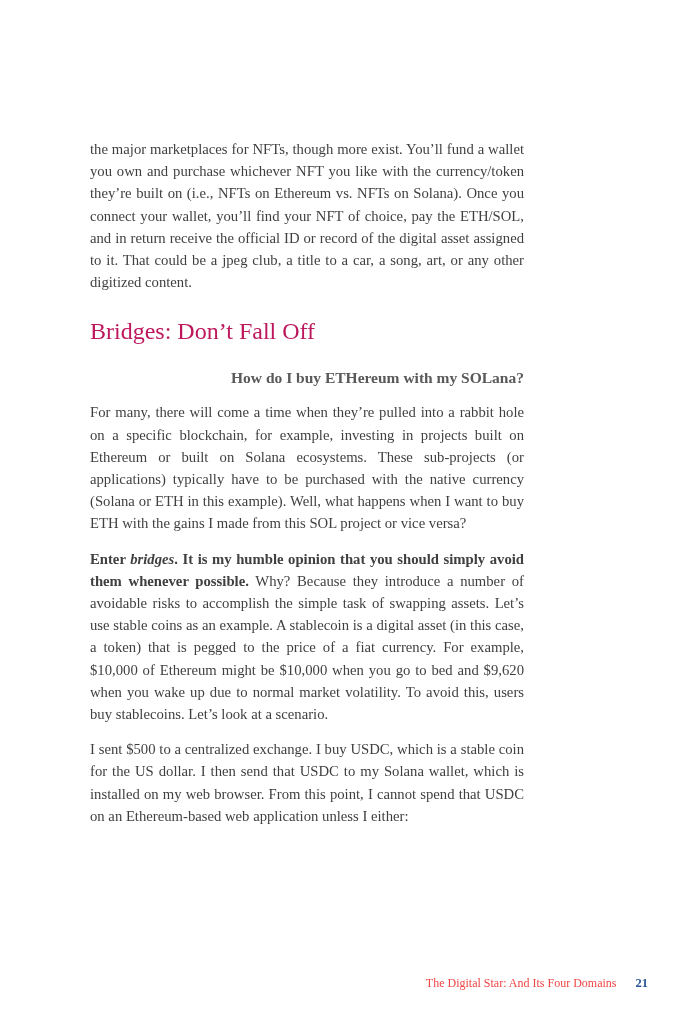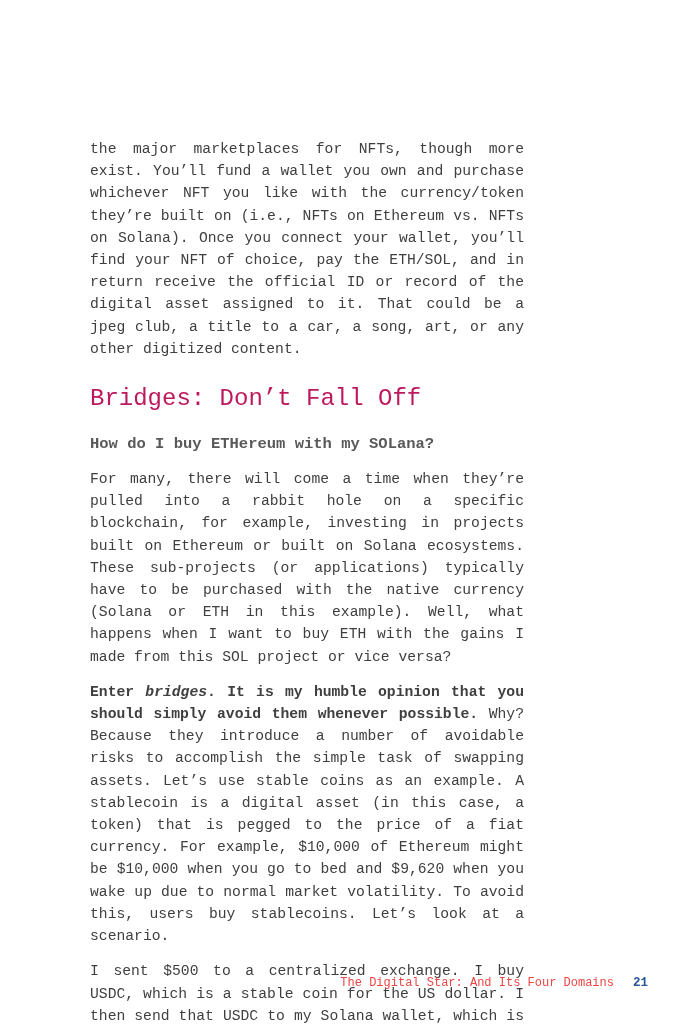--- a/index.html
+++ b/index.html
@@ -6,21 +6,21 @@
     margin: 0;
     padding: 0;
     background: #ffffff;
   }
   .page {
     position: relative;
     width: 683px;
     height: 1024px;
     background: #ffffff;
     overflow: hidden;
-    font-family: Liberation Mono, monospace;
+    font-family: Liberation Serif, serif;
   }
   .content {
     position: absolute;
     top: 138px;
     left: 90px;
     width: 434px;
   }
   .body-text {
     margin: 13px 0 0 0;
     font-size: 14.7px;
@@ -37,20 +37,21 @@
     line-height: 27px;
     font-weight: 400;
     color: #be185d;
   }
   .section-subheading {
     margin: 22px 0 0 0;
     font-size: 15.5px;
     line-height: 21px;
     font-weight: 700;
     color: #595959;
+    text-align: right;
   }
   .bold { font-weight: 700; }
   .bold-italic { font-weight: 700; font-style: italic; }
   .footer {
     position: absolute;
     top: 963px;
     right: 35px;
     display: flex;
     align-items: baseline;
     gap: 19px;

